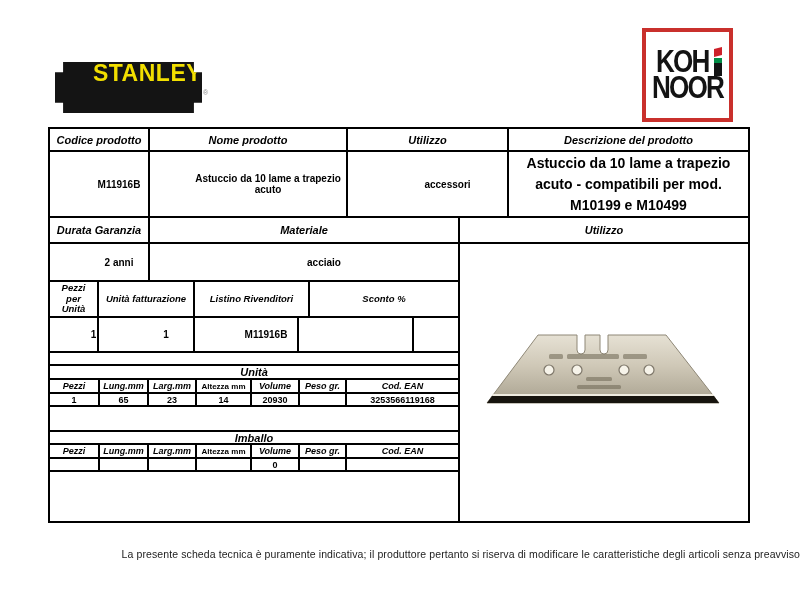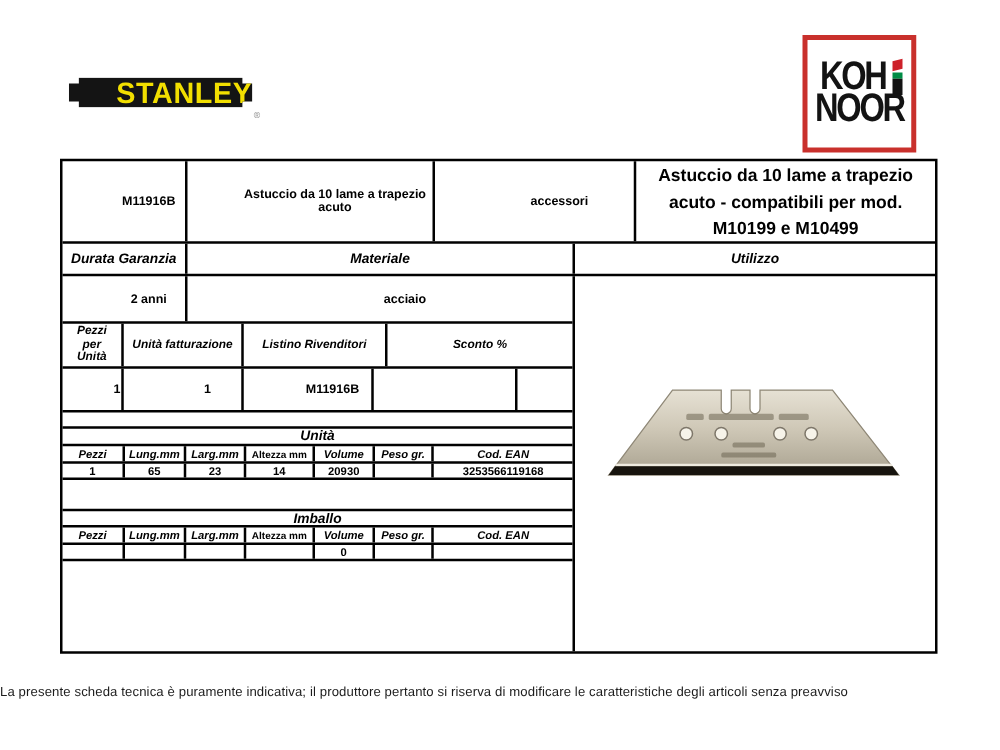--- a/index.html
+++ b/index.html
@@ -4,22 +4,22 @@
 <style>
   * { margin:0; padding:0; box-sizing:border-box; }
   html,body { background:#ffffff; }
   .page {
     position:relative; width:800px; height:600px; background:#ffffff;
     font-family:"Liberation Sans", sans-serif; color:#000; overflow:hidden;
   }
 
   
   .stanley {
-    position:absolute; left:55px; top:62px; width:147px; height:24px;
-    background:#141414; display:flex; align-items:center; justify-content:center;
+    position:absolute; left:55px; top:62px; width:147px; height:51px;
+    background:#141414; display:flex; align-items:flex-start; justify-content:center;
     clip-path: polygon(0 20%, 5.5% 20%, 5.5% 0, 94.5% 0, 94.5% 20%, 100% 20%,
                        100% 80%, 94.5% 80%, 94.5% 100%, 5.5% 100%, 5.5% 80%, 0 80%);
     padding-left: 38px;
   }
   .stanley-text {
     color:#f2df00; font-weight:bold; font-size:23px; letter-spacing:0.5px;
     transform:scaleY(1.02); line-height:1;
   }
   .stanley-reg {
     position:absolute; left:203px; top:89px; font-size:7px; color:#8a8a8a;
@@ -71,21 +71,21 @@
   .w49{flex:0 0 49px} .w96{flex:0 0 96px} .w104{flex:0 0 104px} .w115{flex:0 0 115px}
   .u50{flex:0 0 50px} .u49{flex:0 0 49px} .u48{flex:0 0 48px} .u55{flex:0 0 55px} .u47{flex:0 0 47px}
 
   .split { display:flex; flex:1; min-height:0; }
   .left-col { width:410px; border-right:2px solid #000; display:flex; flex-direction:column; }
   .img-cell { flex:1; position:relative; }
   .blade-wrap { position:absolute; left:25px; top:89px; width:236px; height:74px; }
 
   
   .footer {
-    position:absolute; left:0; width:800px; top:548px; text-align:left;
+    position:absolute; left:0; width:800px; top:548px; text-align:right;
     font-size:10.5px; color:#1c1c1c; letter-spacing:0.1px;
   }
 </style>
 </head>
 <body>
 
 <div class="page">
 
   <div class="stanley" style="background: rgb(20, 20, 20);">
     <span class="stanley-text" style="color: rgb(242, 223, 0);">STANLEY</span>
@@ -99,20 +99,26 @@
         <span class="dot" style="background: rgb(205, 33, 42);"></span>
         <span class="green" style="background: rgb(0, 140, 69);"></span>
         <span class="stem"></span>
       </span>
     </div>
     <span class="kn-line" style="color: rgb(19, 19, 19);">NOOR</span>
   </div>
 
   <div class="doc-table">
 
+    <div class="trow h23">
+      <div class="tcell w100 hdr">Codice prodotto</div>
+      <div class="tcell w198 hdr">Nome prodotto</div>
+      <div class="tcell w161 hdr">Utilizzo</div>
+      <div class="tcell wfill hdr">Descrizione del prodotto</div>
+    </div>
 
     <div class="trow h66">
       <div class="tcell w100 val">M11916B</div>
       <div class="tcell w198 val">Astuccio da 10 lame a trapezio acuto</div>
       <div class="tcell w161 val">accessori</div>
       <div class="tcell wfill desc">Astuccio da 10 lame a trapezio acuto - compatibili per mod. M10199 e M10499</div>
     </div>
 
     <div class="trow h26">
       <div class="tcell w100 hdr">Durata Garanzia</div>

